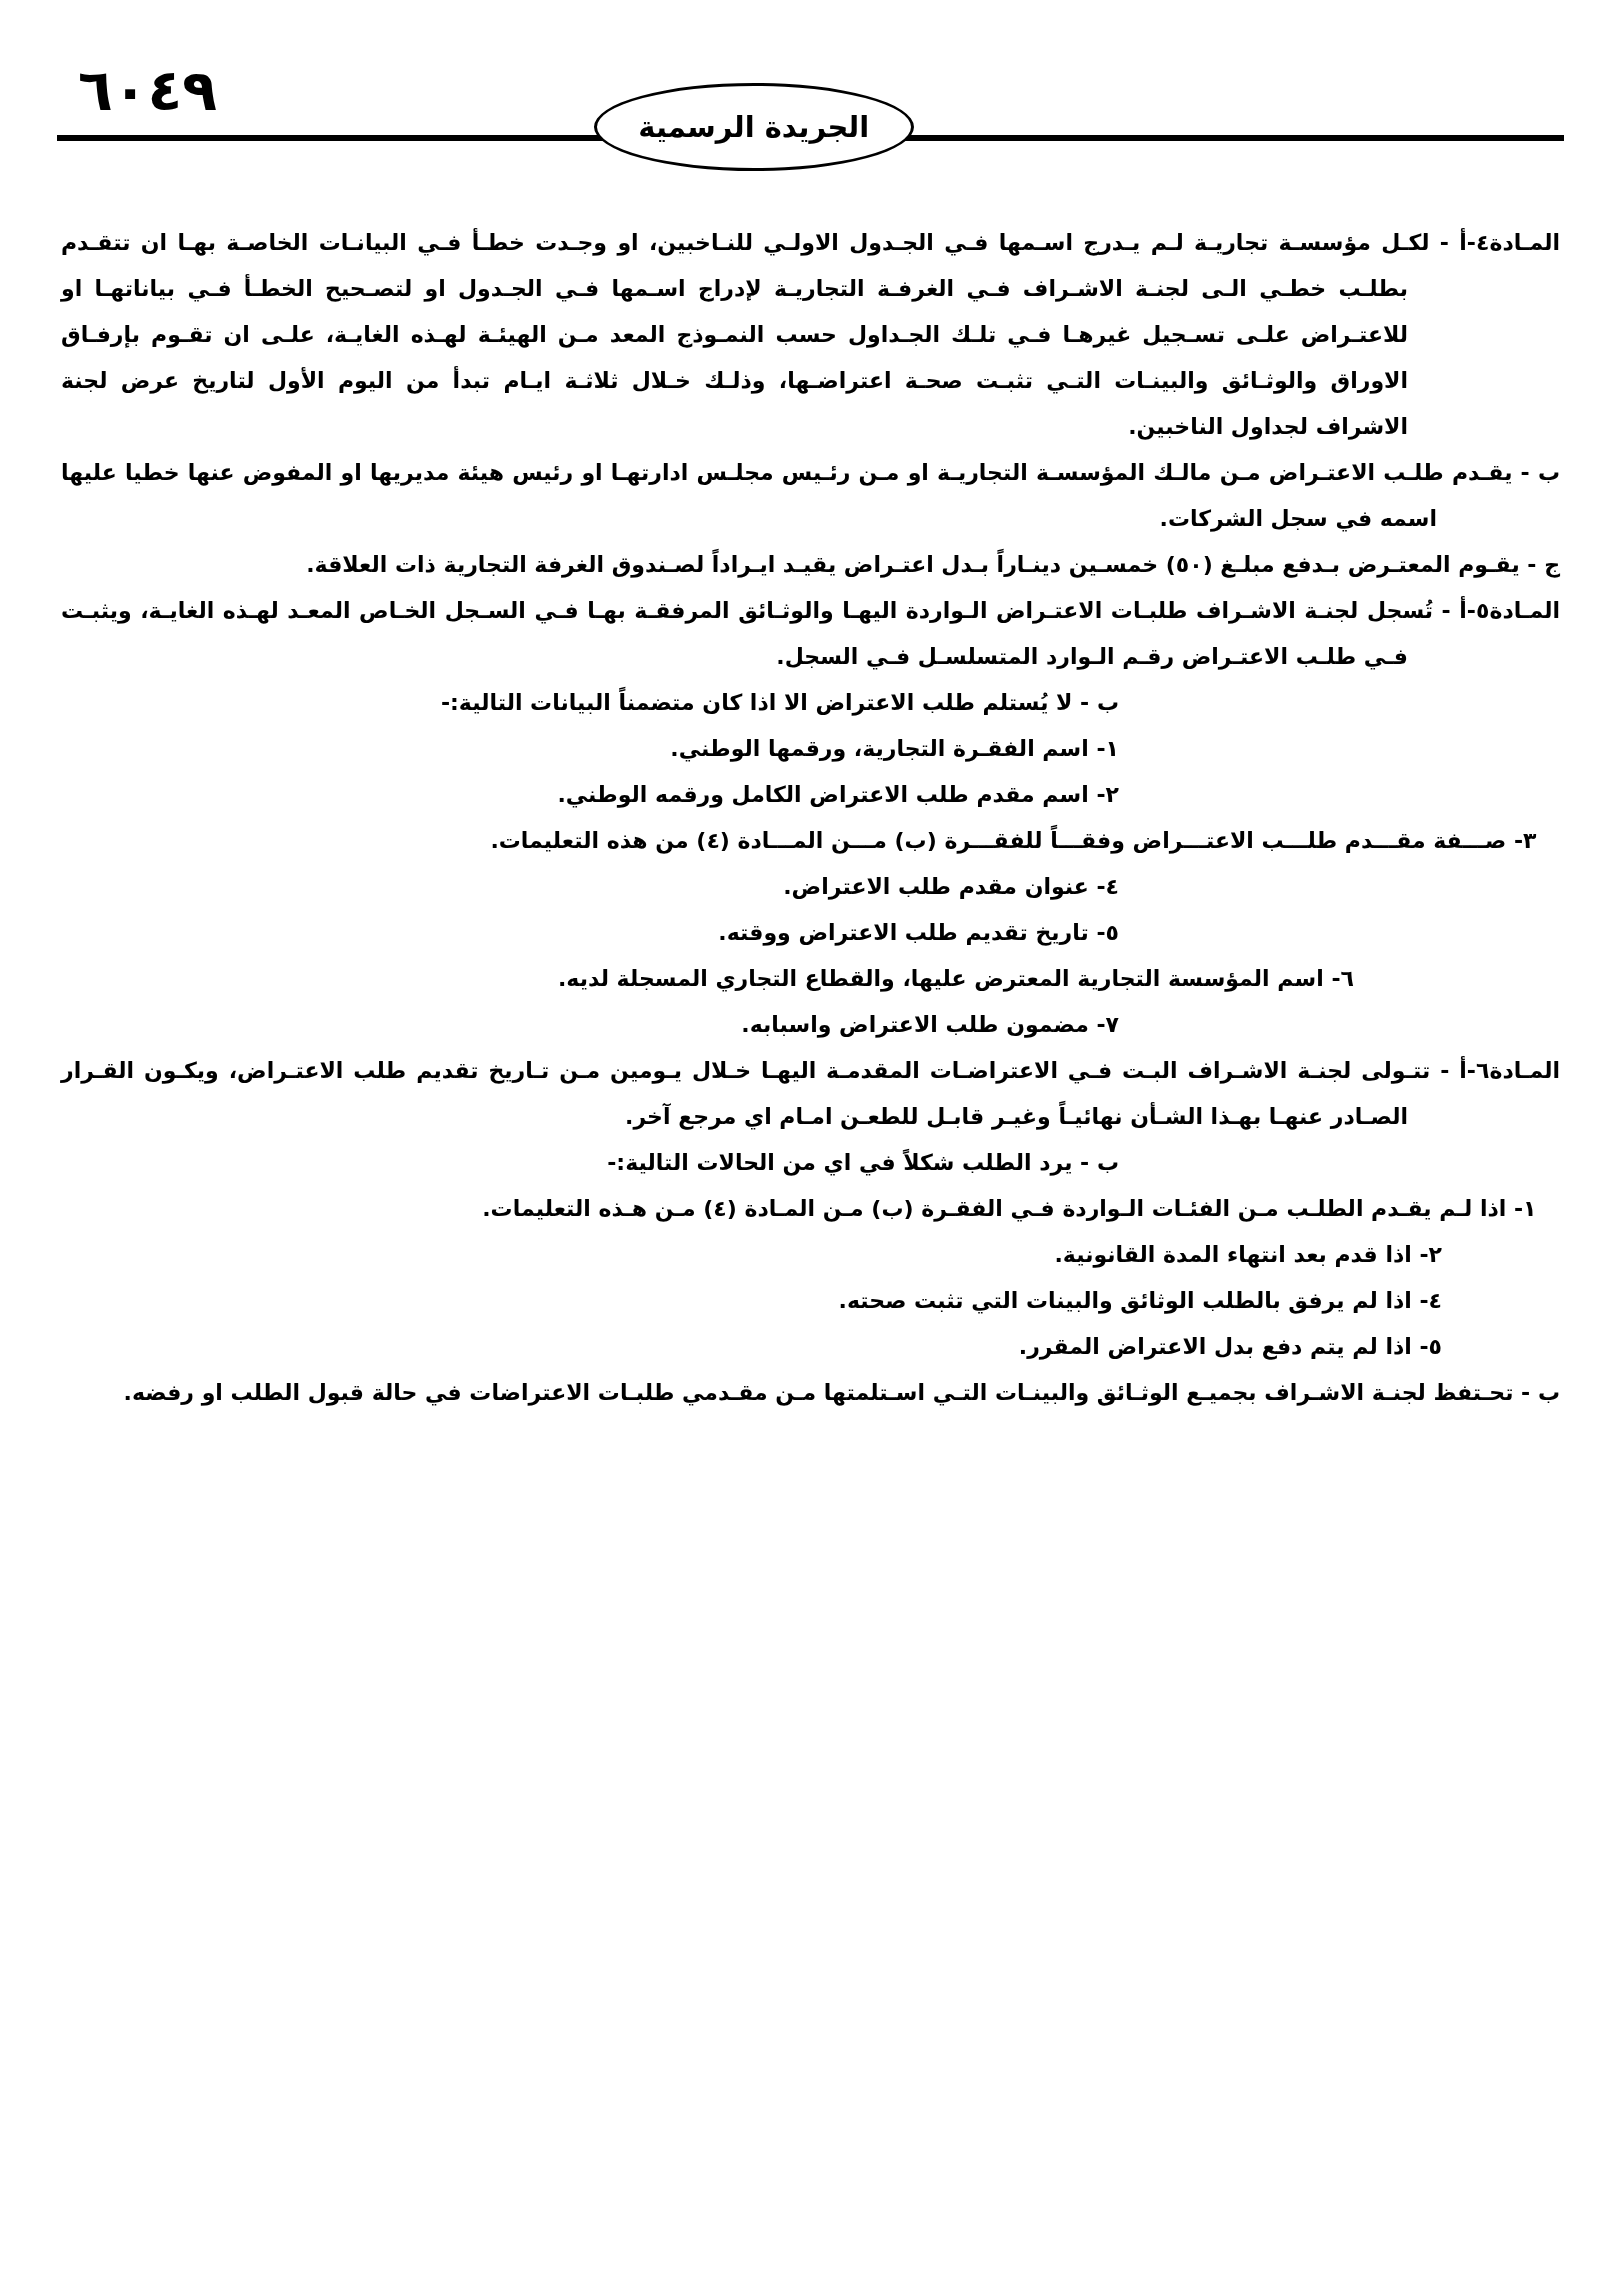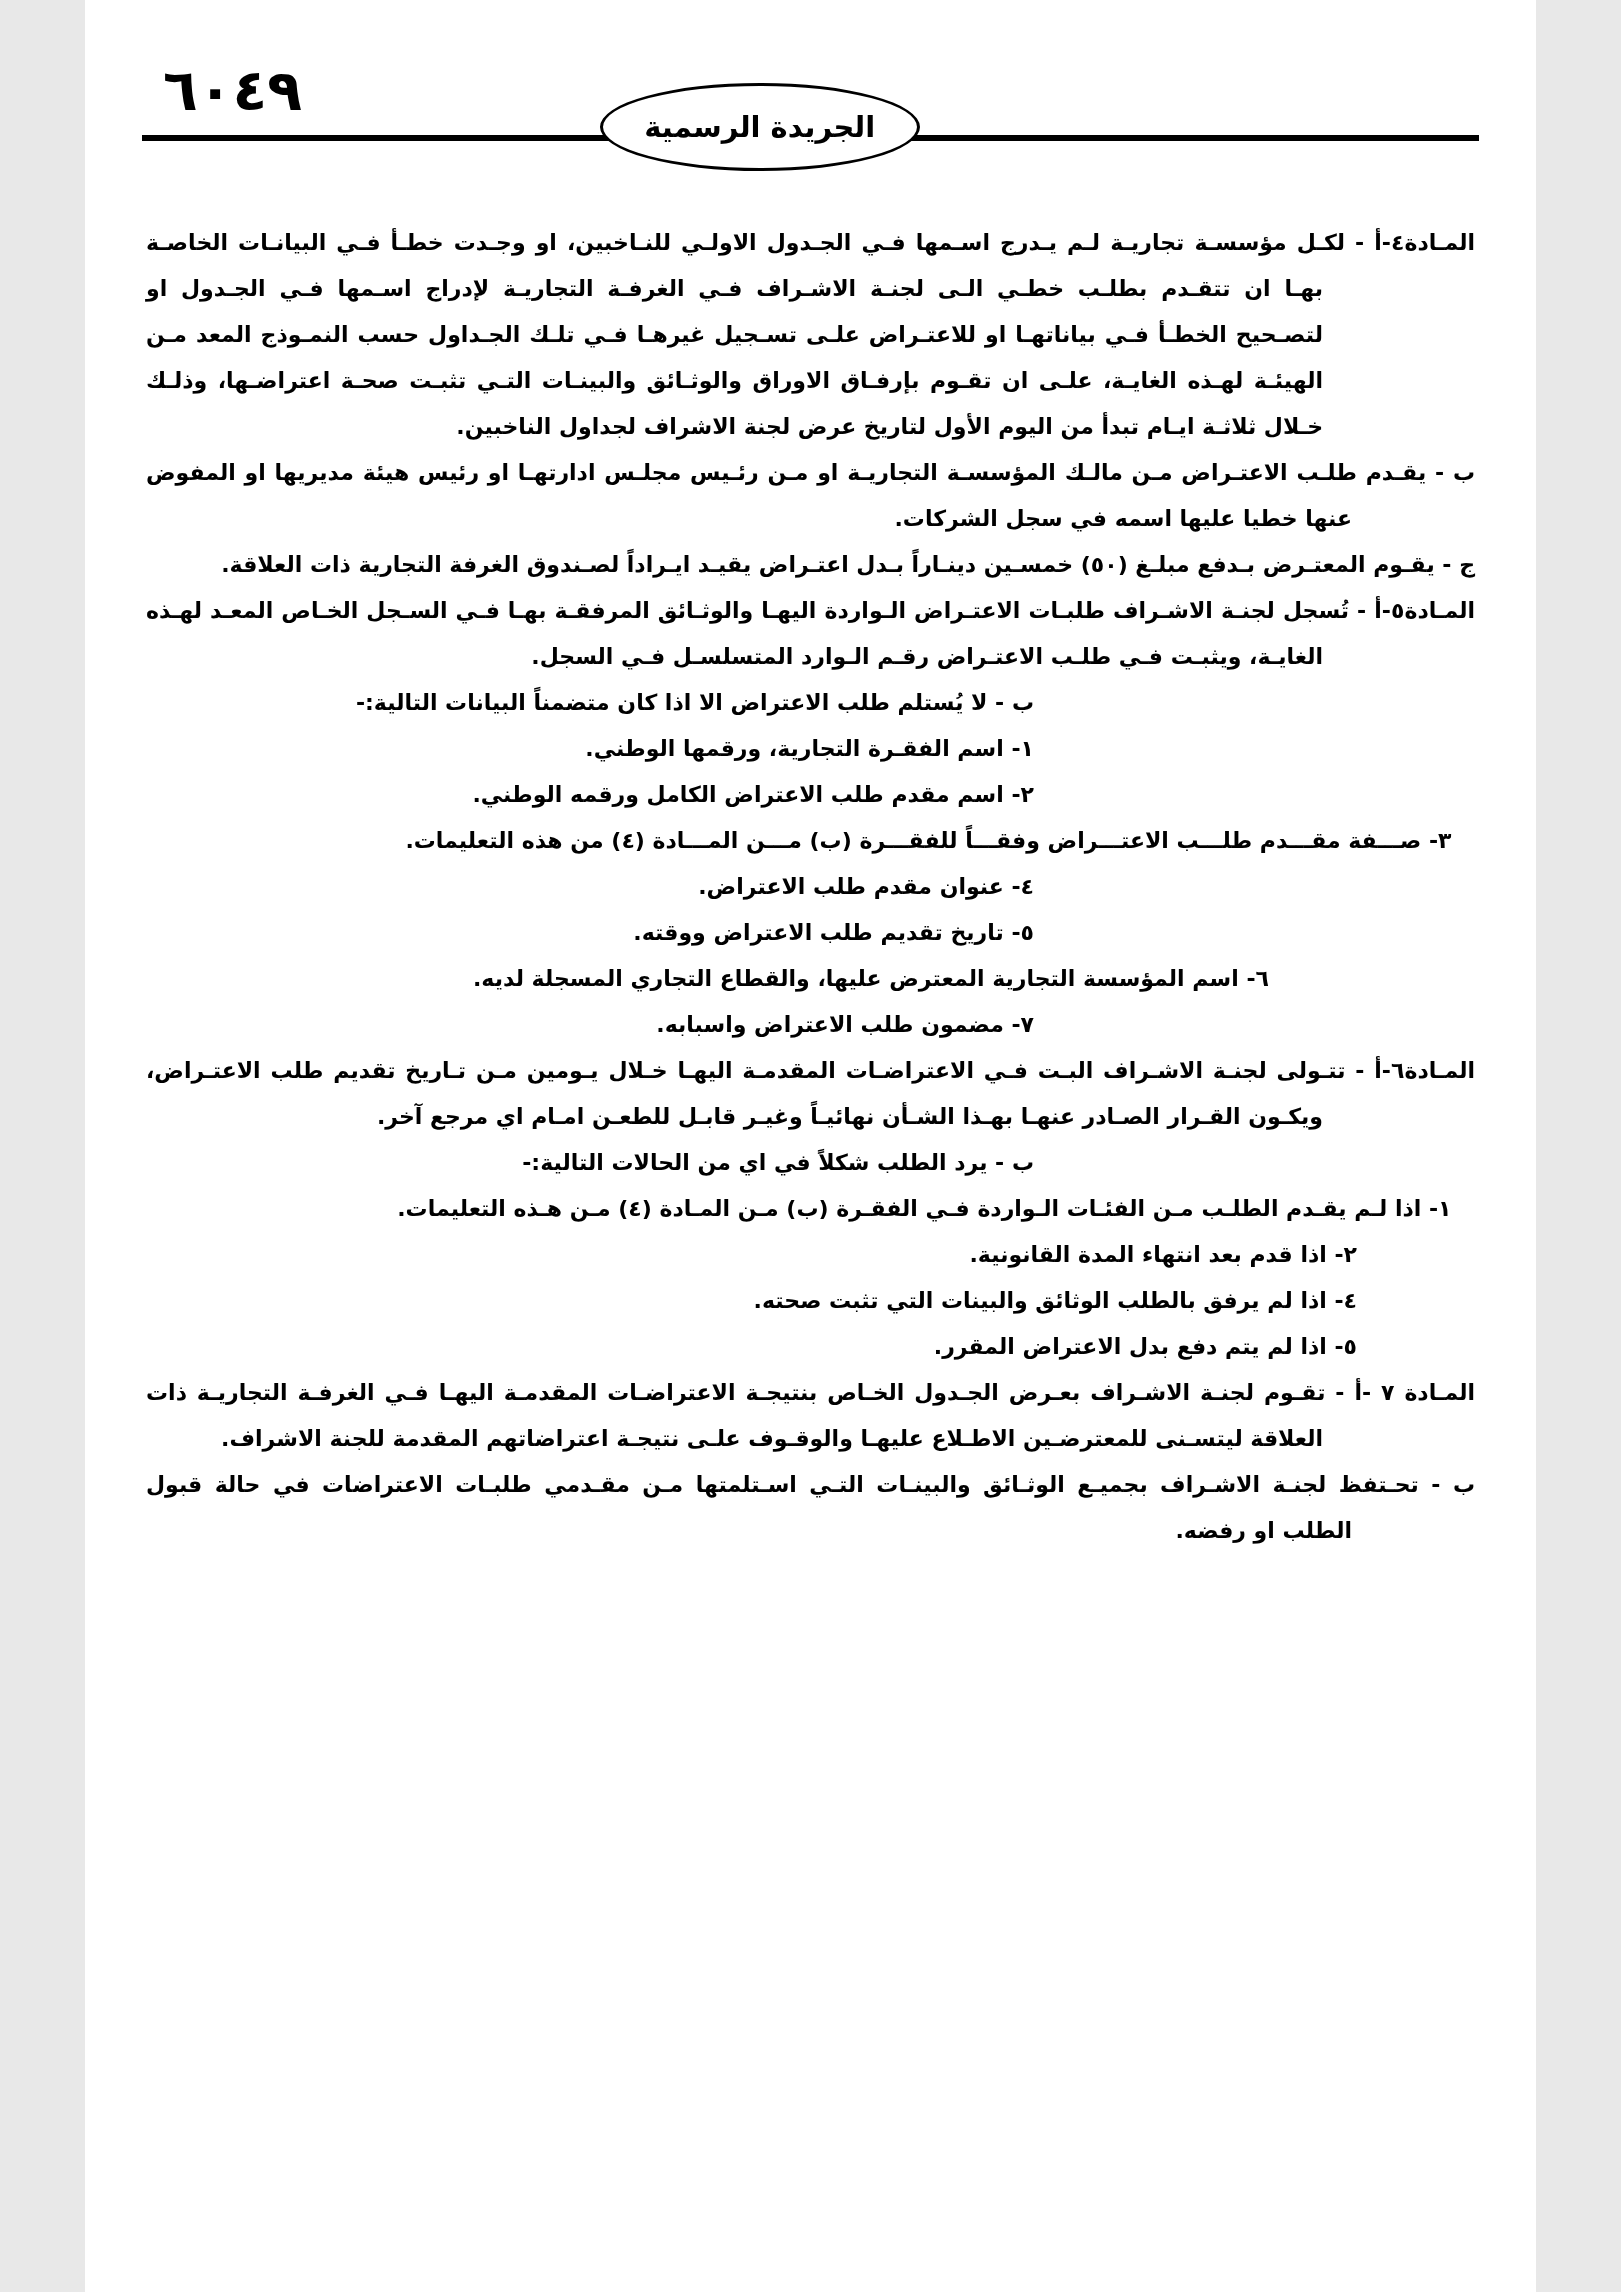--- a/index.html
+++ b/index.html
@@ -2,21 +2,21 @@
 <html lang="ar" dir="rtl"><head>
 <meta charset="utf-8">
 <style>
   html, body {
     margin: 0;
     padding: 0;
     background: #e8e8e8;
   }
   .page {
     position: relative;
-    width: 1451px;
+    width: 1621px;
     height: 2293px;
     margin: 0 auto;
     background: #ffffff;
     overflow: hidden;
     direction: rtl;
     font-family: "DejaVu Sans", sans-serif;
     font-weight: bold;
     color: #000;
   }
   
@@ -113,18 +113,17 @@
       <p class="block item ind-3"><span class="label">٤- </span><span class="text">عنوان مقدم طلب الاعتراض.</span></p>
       <p class="block item ind-3"><span class="label">٥- </span><span class="text">تاريخ تقديم طلب الاعتراض ووقته.</span></p>
       <p class="block item ind-2"><span class="label">٦- </span><span class="text">اسم المؤسسة التجارية المعترض عليها، والقطاع التجاري المسجلة لديه.</span></p>
       <p class="block item ind-3"><span class="label">٧- </span><span class="text">مضمون طلب الاعتراض واسبابه.</span></p>
       <p class="block article gap"><span class="label">المـادة٦-أ - </span><span class="text">تتـولى لجنـة الاشـراف البـت فـي الاعتراضـات المقدمـة اليهـا خـلال يـومين مـن تـاريخ تقديم طلب الاعتـراض، ويكـون القـرار الصـادر عنهـا بهـذا الشـأن نهائيـاً وغيـر قابـل للطعـن امـام اي مرجع آخر.</span></p>
       <p class="block sub ind-3"><span class="label">ب - </span><span class="text">يرد الطلب شكلاً في اي من الحالات التالية:-</span></p>
       <p class="block item ind-0"><span class="label">١- </span><span class="text">اذا لـم يقـدم الطلـب مـن الفئـات الـواردة فـي الفقـرة (ب) مـن المـادة (٤) مـن هـذه التعليمات.</span></p>
       <p class="block item ind-1"><span class="label">٢- </span><span class="text">اذا قدم بعد انتهاء المدة القانونية.</span></p>
       <p class="block item ind-1"><span class="label">٤- </span><span class="text">اذا لم يرفق بالطلب الوثائق والبينات التي تثبت صحته.</span></p>
       <p class="block item ind-1"><span class="label">٥- </span><span class="text">اذا لم يتم دفع بدل الاعتراض المقرر.</span></p>
-      <p class="block article gap"><span class="label">المـادة ٧ -أ - </span><span class="text">تقـوم لجنـة الاشـراف بعـرض الجـدول الخـاص بنتيجـة الاعتراضـات المقدمـة اليهـا فـي الغرفـة التجاريـة ذات العلاقة ليتسـنى للمعترضـين الاطـلاع عليهـا والوقـوف علـى نتيجـة اعتراضاتهم المقدمة للجنة الاشراف.</span></p>
       <p class="block sub"><span class="label">ب - </span><span class="text">تحـتفظ لجنـة الاشـراف بجميـع الوثـائق والبينـات التـي اسـتلمتها مـن مقـدمي طلبـات الاعتراضات في حالة قبول الطلب او رفضه.</span></p>
     </div>
 
 </div>
 
 
 </body></html>

